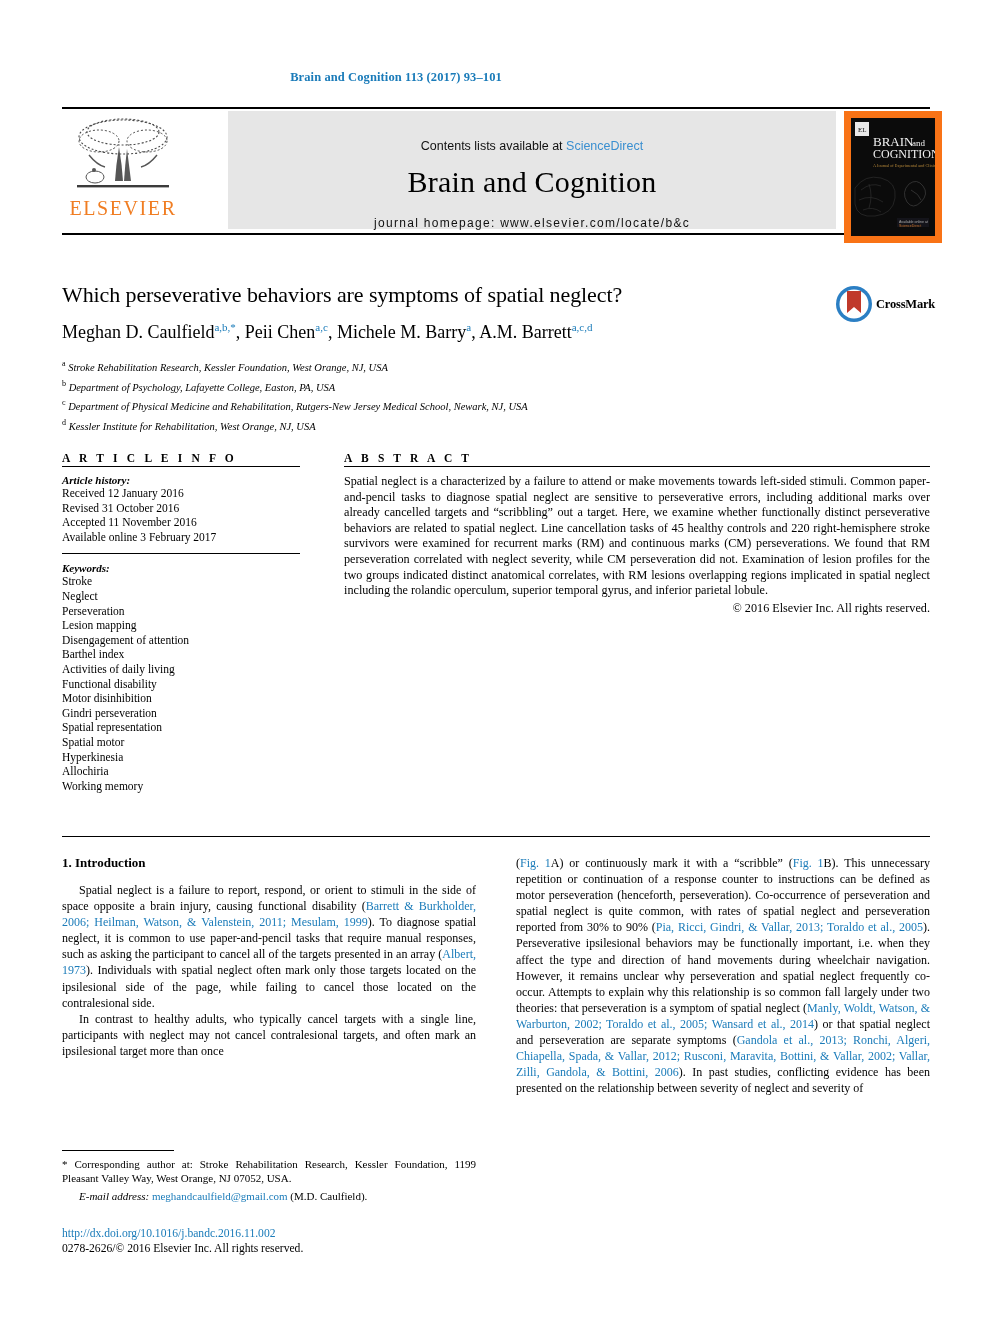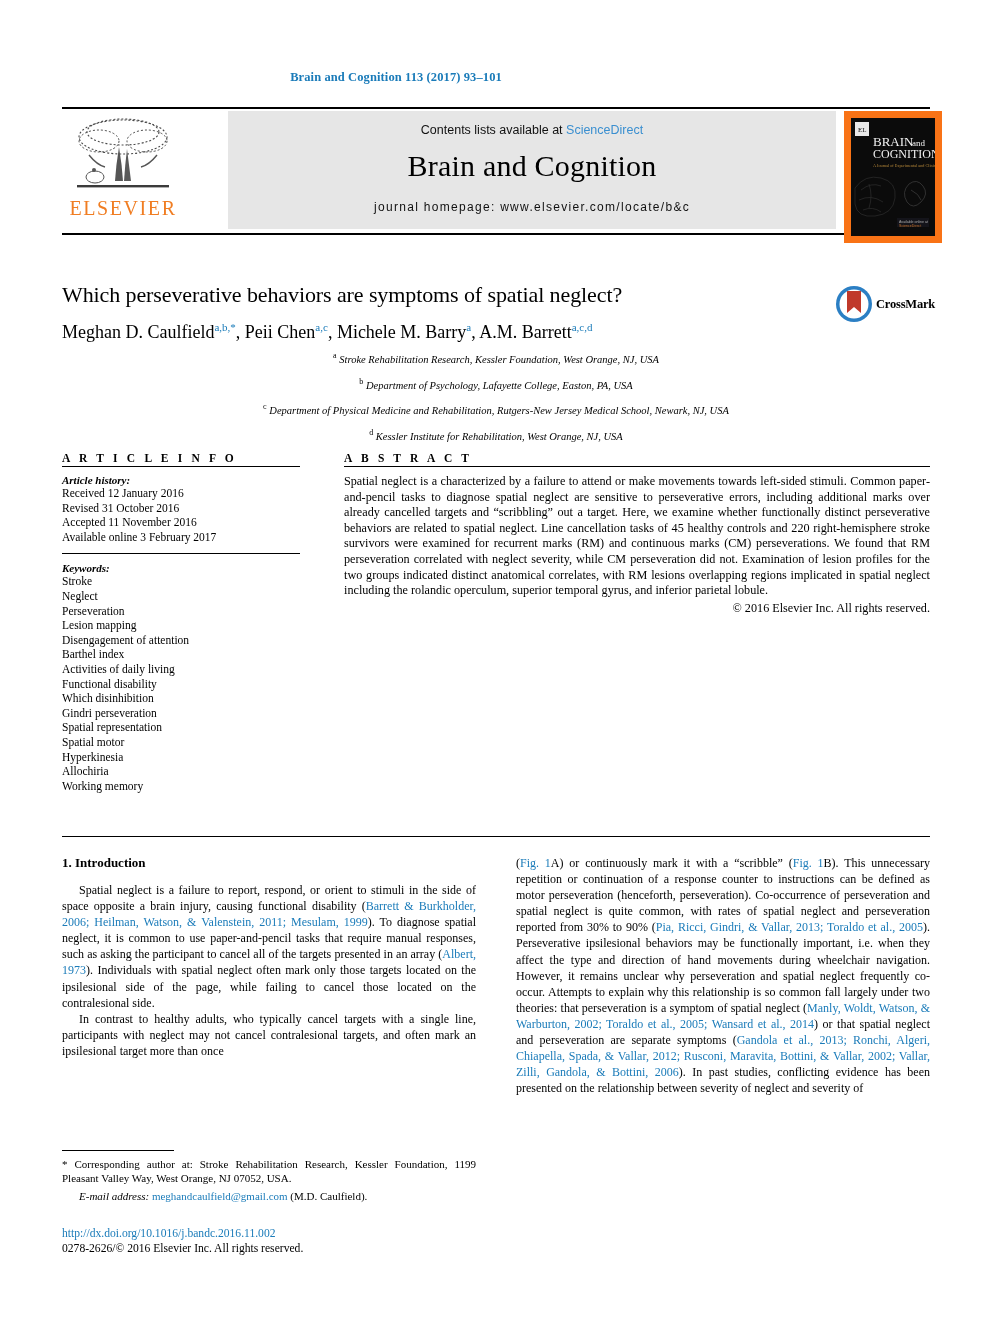--- a/index.html
+++ b/index.html
@@ -59,21 +59,21 @@
   .grey-band {
     position: absolute;
     left: 166px; top: 4px;
     width: 608px; height: 118px;
     background: #e6e6e6;
     text-align: center;
   }
   .contents-line {
     font-family: "Liberation Sans", sans-serif;
     font-size: 12.5px;
-    padding-top: 12px;
+    padding-top: 28px;
     color: #111;
   }
   .contents-line .sd { color: #3a8fd0; }
   .journal-title {
     font-family: "Liberation Serif", serif;
     font-size: 30px;
     margin-top: 12px;
     letter-spacing: .2px;
   }
   .homepage-line {
@@ -105,25 +105,24 @@
     font-weight: normal;
     margin: 0;
     letter-spacing: -.1px;
   }
   .authors {
     font-size: 18px;
     margin-top: 13px;
   }
   .authors sup { color: #1a7bb9; font-size: 11px; }
   .affiliations {
-    margin-top: 2px;
+    margin-top: 13px;
     font-style: italic;
     font-size: 10.5px;
-    line-height: 22px;
-    text-align: center;
+    line-height: 16px;
   }
   .affiliations .aff sup {
     font-style: normal;
     font-size: 8px;
   }
   .crossmark {
     position: absolute;
     right: 0; top: 2px;
     width: 96px; height: 42px;
   }
@@ -337,21 +336,21 @@
       <div class="kw-label">Keywords:</div>
       <div>
           <div class="kw-line">Stroke</div>
           <div class="kw-line">Neglect</div>
           <div class="kw-line">Perseveration</div>
           <div class="kw-line">Lesion mapping</div>
           <div class="kw-line">Disengagement of attention</div>
           <div class="kw-line">Barthel index</div>
           <div class="kw-line">Activities of daily living</div>
           <div class="kw-line">Functional disability</div>
-          <div class="kw-line">Which disinhibition</div>
+          <div class="kw-line">Motor disinhibition</div>
           <div class="kw-line">Gindri perseveration</div>
           <div class="kw-line">Spatial representation</div>
           <div class="kw-line">Spatial motor</div>
           <div class="kw-line">Hyperkinesia</div>
           <div class="kw-line">Allochiria</div>
           <div class="kw-line">Working memory</div>
         </div>
     </div>
 
     <div class="col-abs">

